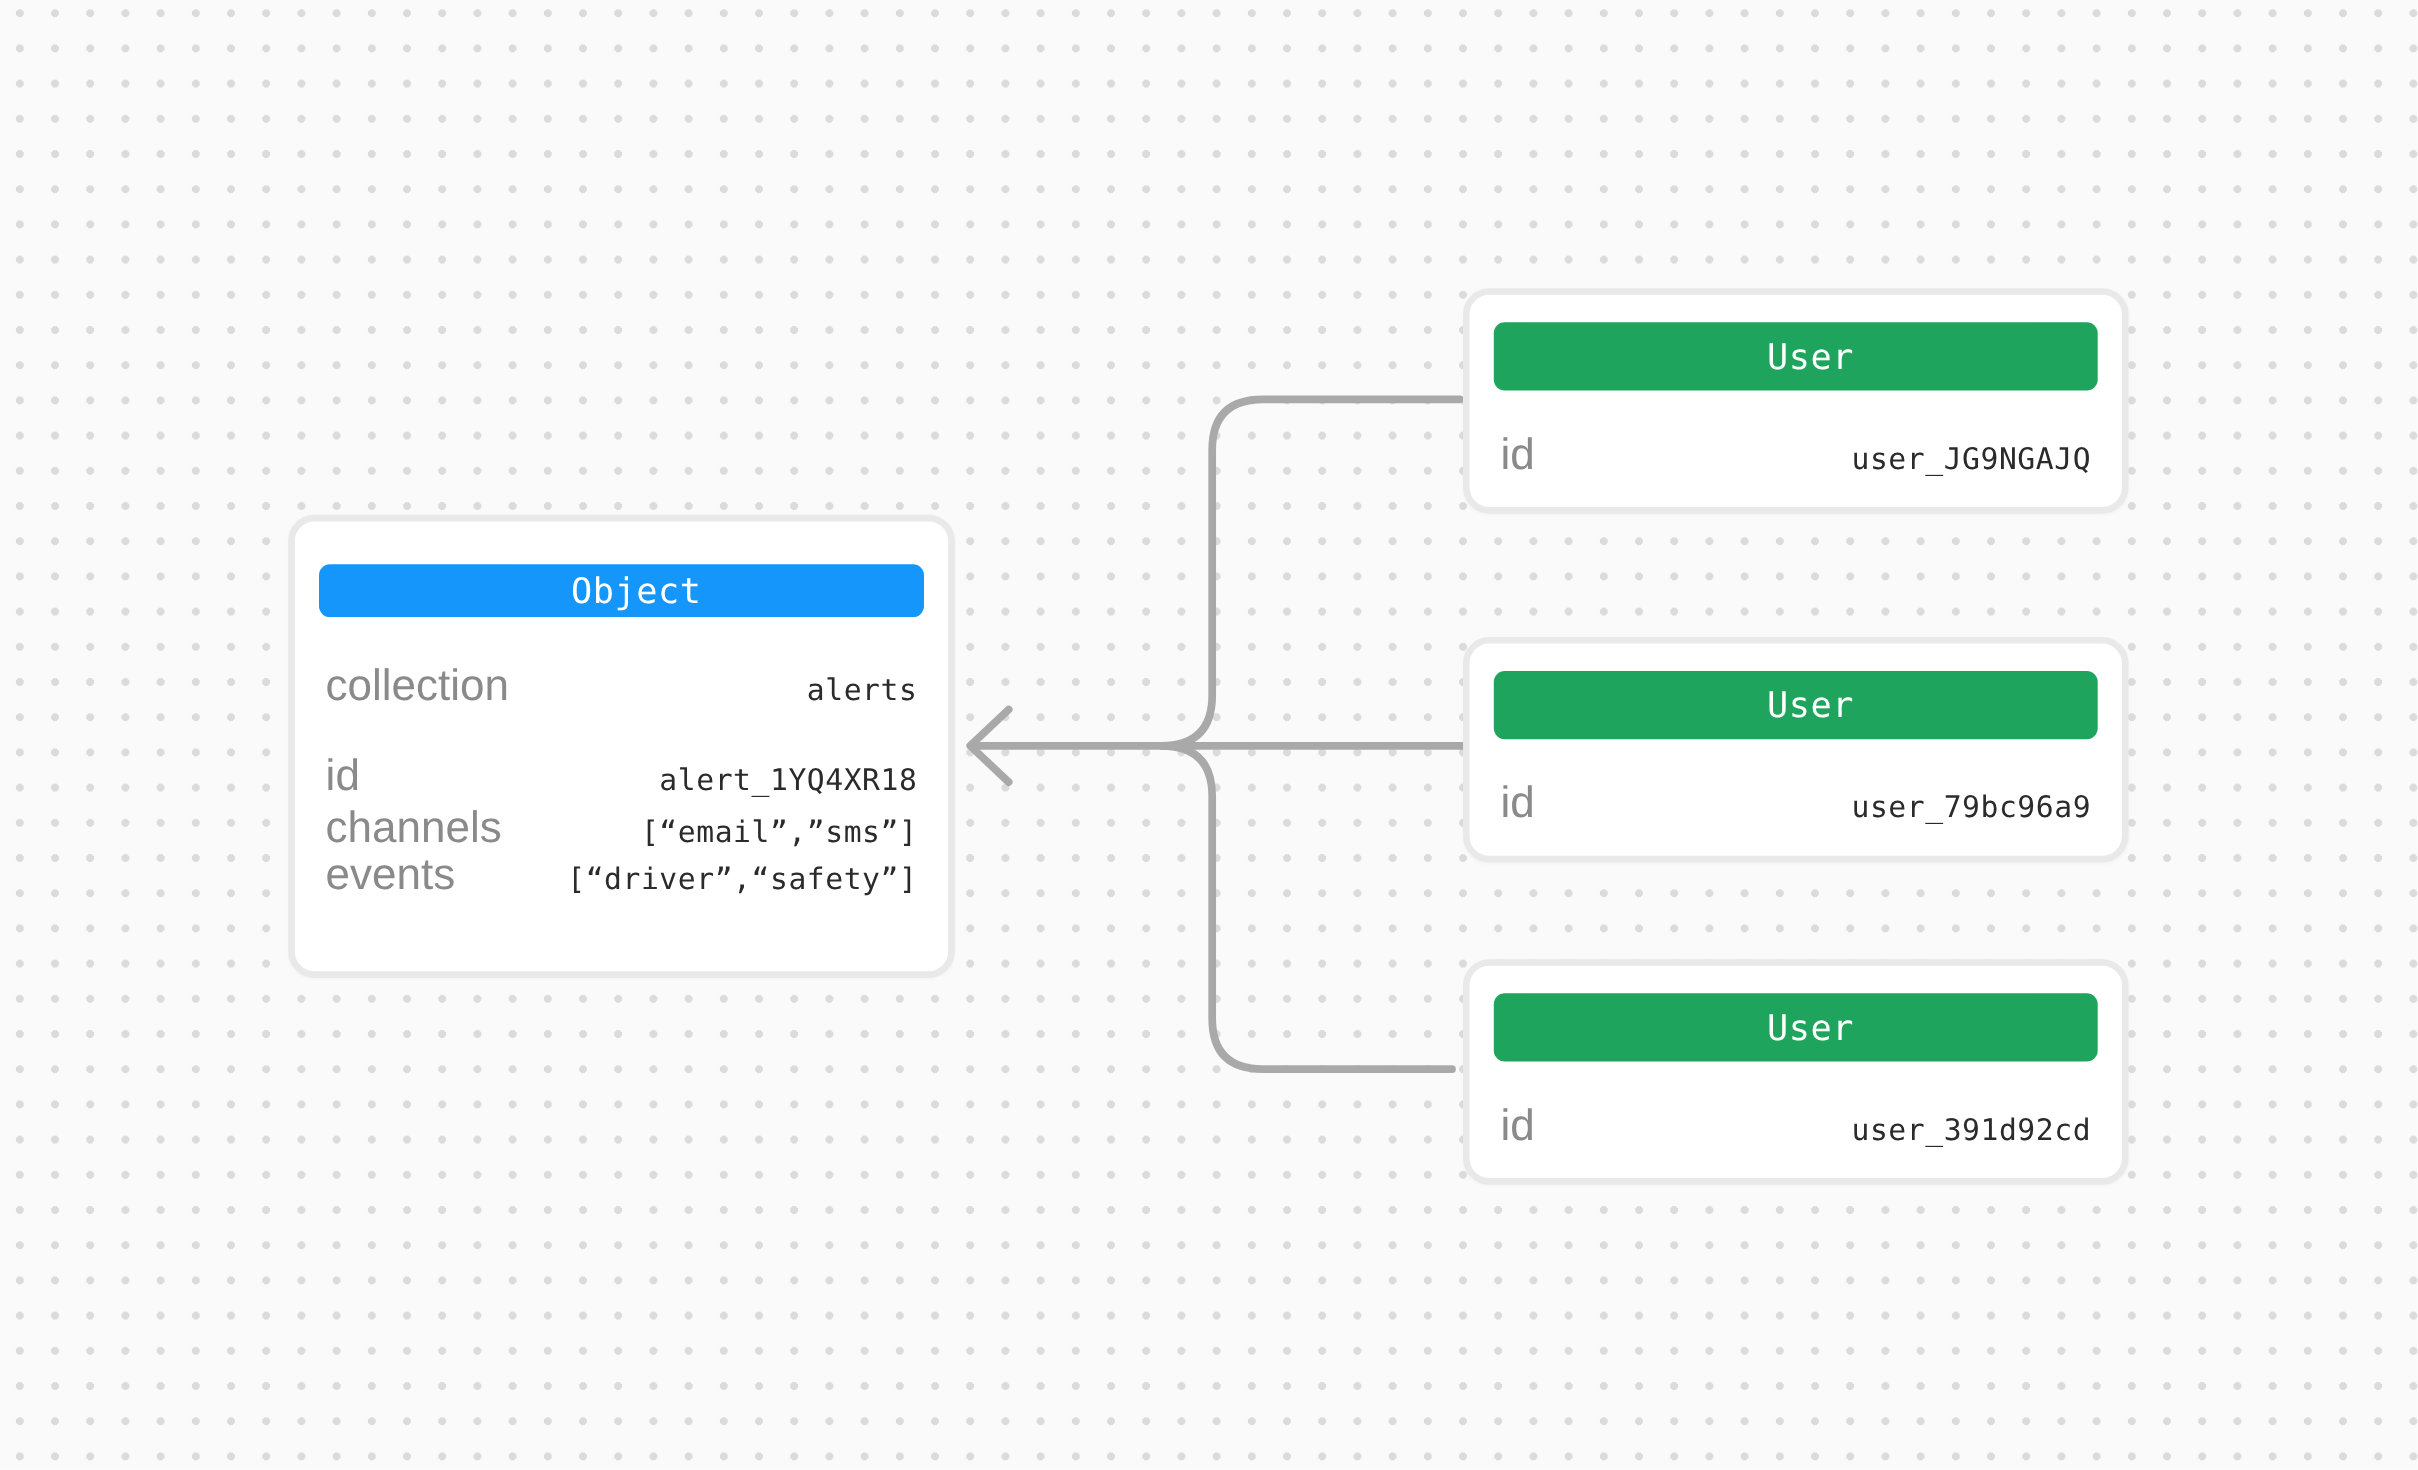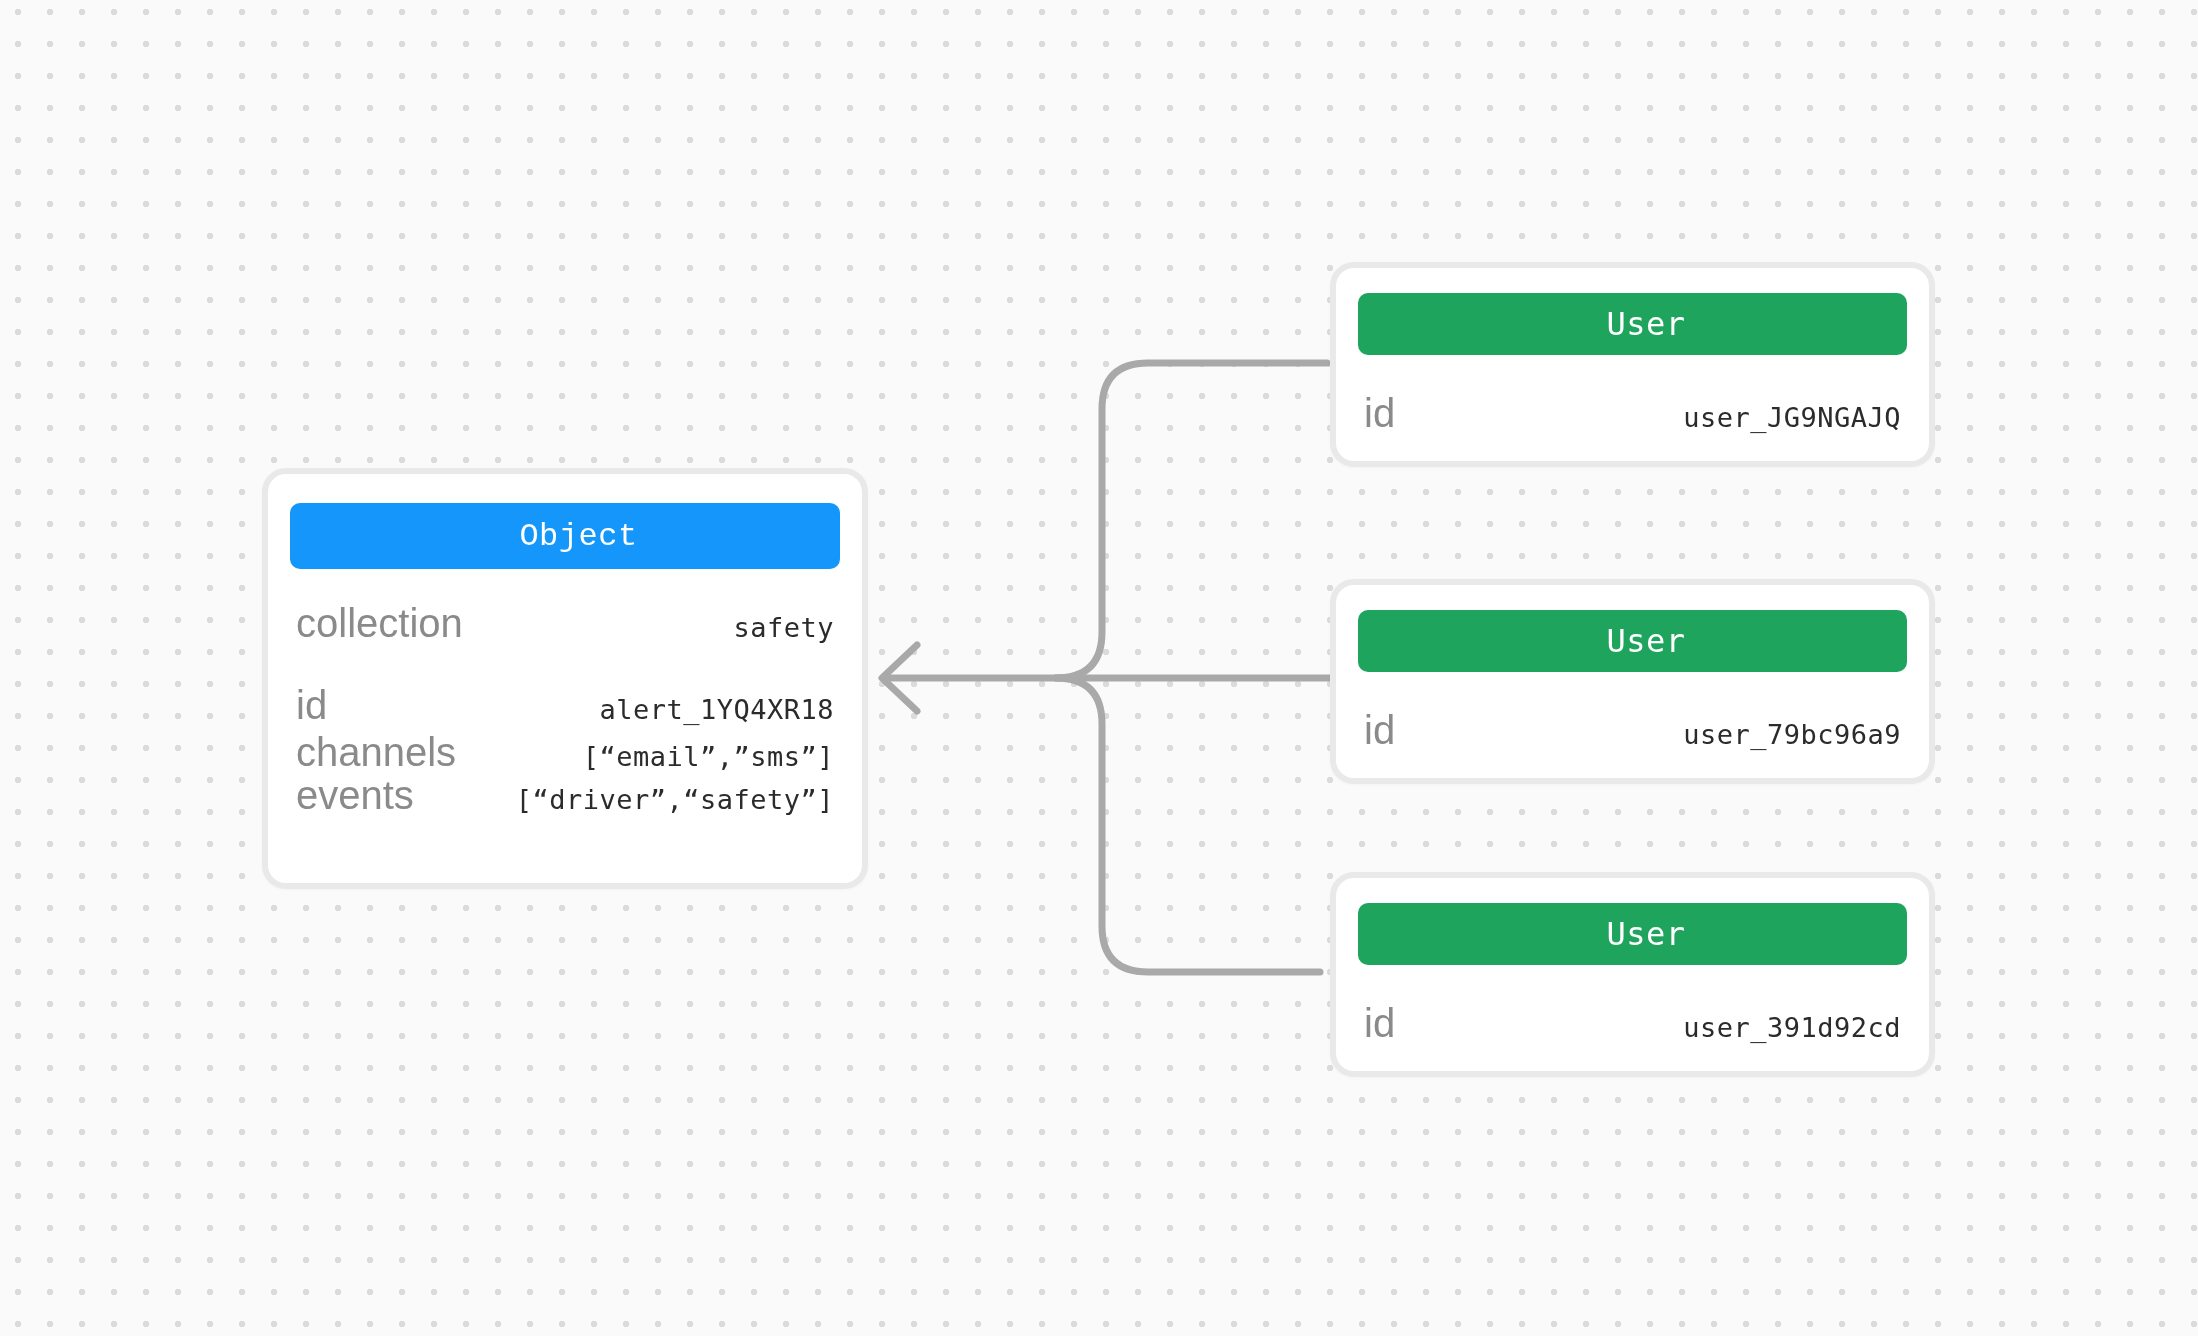--- a/index.html
+++ b/index.html
@@ -49,24 +49,23 @@
     color: #ffffff;
     font-family: "DejaVu Sans Mono", "Liberation Mono", monospace;
     font-size: 32px;
     letter-spacing: 0.5px;
     display: flex;
     align-items: center;
     justify-content: center;
     padding-left: 27px;
   }
   .object-header {
-    top: 29px;
-    height: 66px;
+    top: 39px;
+    height: 48px;
     background: #1496fb;
-    font-family: Liberation Mono, monospace;
   }
   .user-header {
     top: 25px;
     height: 62px;
     background: #1ea45c;
   }
   .field-row {
     position: absolute;
     left: 28px;
     right: 28px;
@@ -99,21 +98,21 @@
     <path d="M 1320 972 H 1148 Q 1102 972 1102 926 V 724 Q 1102 678 1056 678"></path>
     <path d="M 1330 678 H 886"></path>
     <path d="M 917 645 L 882 678 L 917 711"></path>
   </svg>
 
   <div class="card" style="left:262px; top:468px; width:606px; height:421px;">
     <div class="card-header object-header">Object</div>
 
     <div class="field-row" style="top:129px;">
       <span class="field-label">collection</span>
-      <span class="field-value">safety</span>
+      <span class="field-value">alerts</span>
     </div>
 
     <div class="field-row" style="top:211px;">
       <span class="field-label">id</span>
       <span class="field-value">alert_1YQ4XR18</span>
     </div>
 
     <div class="field-row" style="top:258px;">
       <span class="field-label">channels</span>
       <span class="field-value">[“email”,”sms”]</span>

